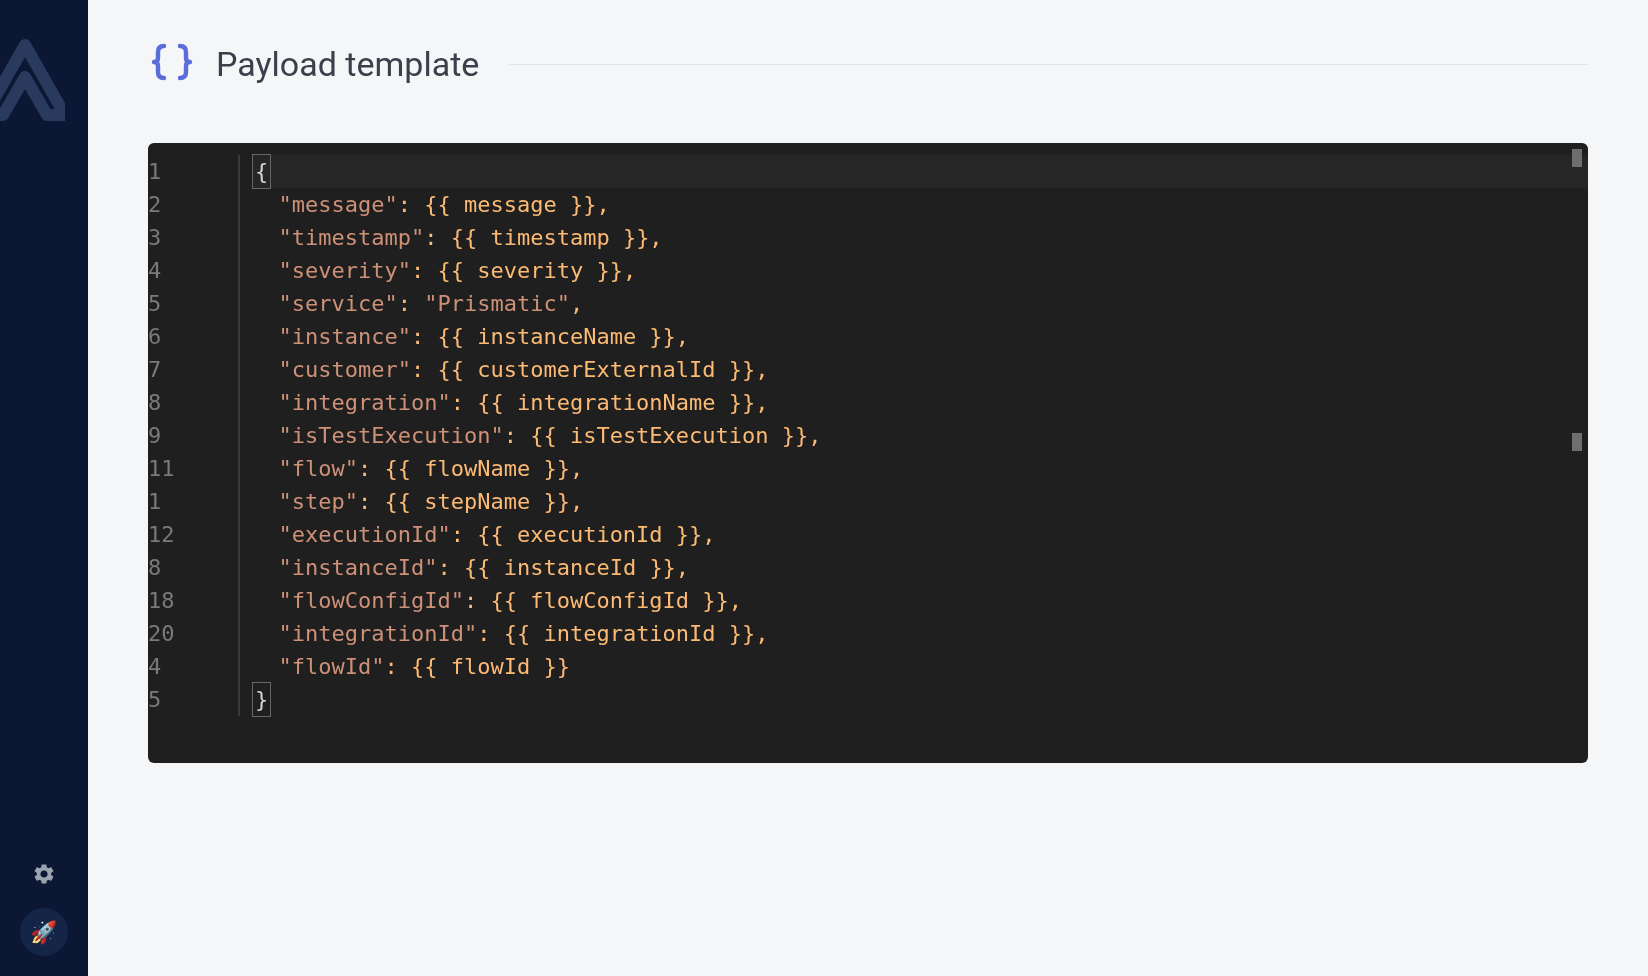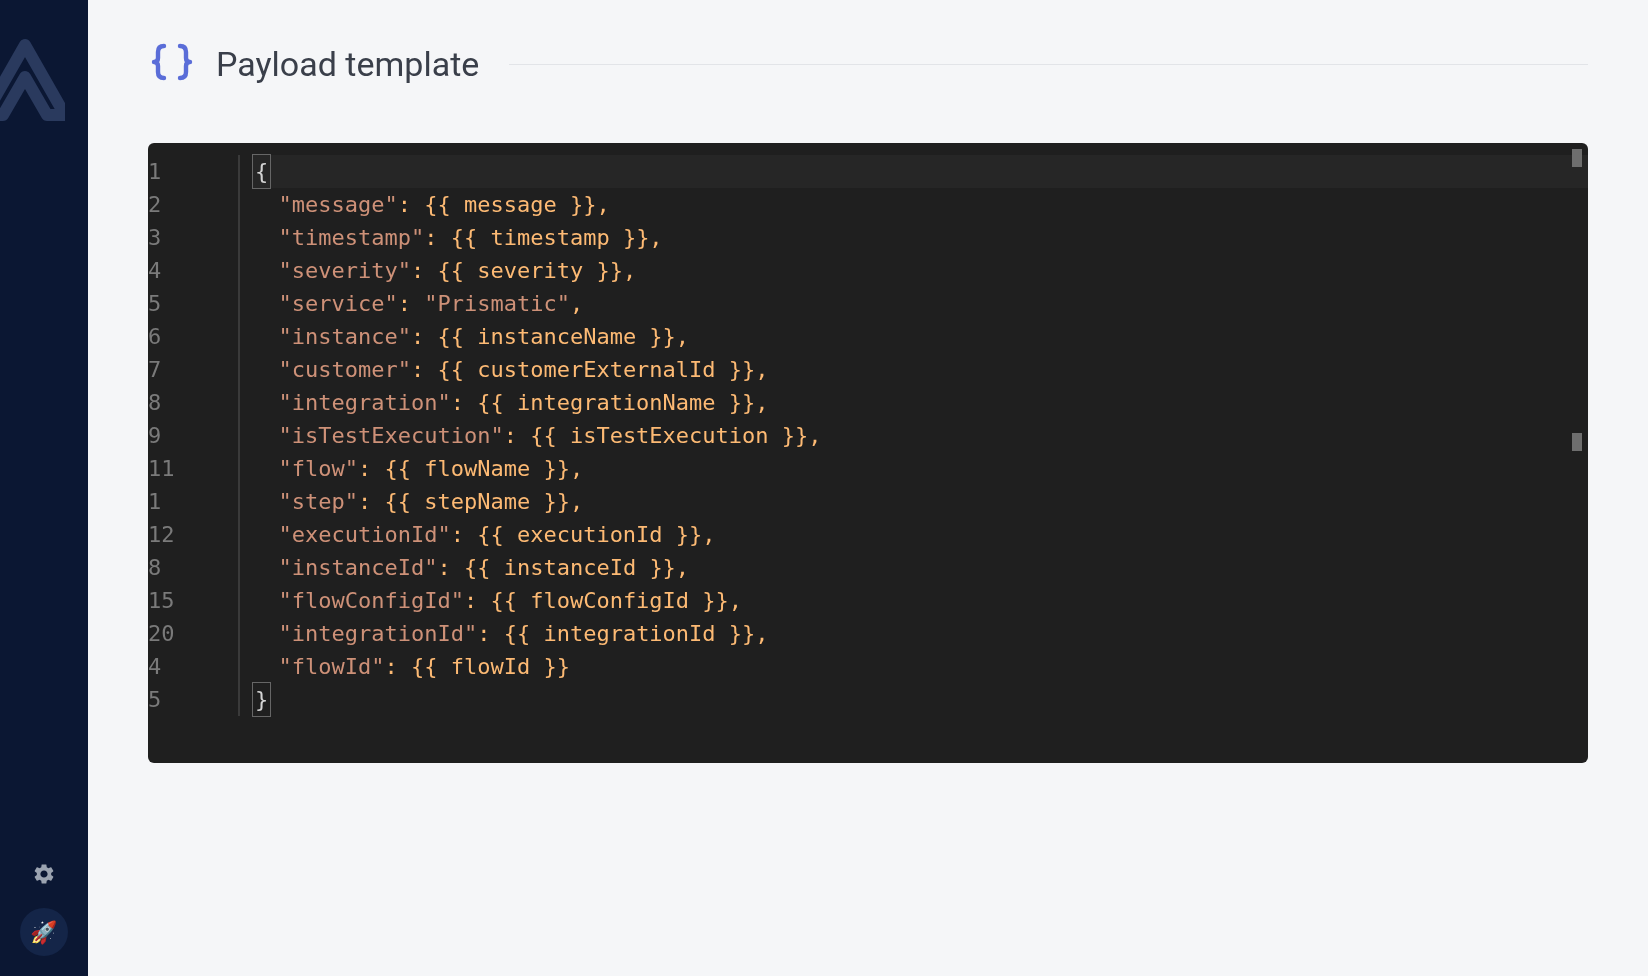--- a/index.html
+++ b/index.html
@@ -187,21 +187,21 @@
           <div class="code-line">4</div>
           <div class="code-line">5</div>
           <div class="code-line">6</div>
           <div class="code-line">7</div>
           <div class="code-line">8</div>
           <div class="code-line">9</div>
           <div class="code-line">11</div>
           <div class="code-line">1</div>
           <div class="code-line">12</div>
           <div class="code-line">8</div>
-          <div class="code-line">15</div>
+          <div class="code-line">18</div>
           <div class="code-line">20</div>
           <div class="code-line">4</div>
           <div class="code-line">5</div>
         </div>
       <div class="gutter-border"></div>
       <div class="code-lines" id="codelines"><div class="code-line active"><span class="tok-brace">{</span></div><div class="code-line"><span class="tok-punct">  </span><span class="tok-key">"message"</span><span class="tok-punct">: {{ message }},</span></div><div class="code-line"><span class="tok-punct">  </span><span class="tok-key">"timestamp"</span><span class="tok-punct">: {{ timestamp }},</span></div><div class="code-line"><span class="tok-punct">  </span><span class="tok-key">"severity"</span><span class="tok-punct">: {{ severity }},</span></div><div class="code-line"><span class="tok-punct">  </span><span class="tok-key">"service"</span><span class="tok-punct">: </span><span class="tok-string">"Prismatic"</span><span class="tok-punct">,</span></div><div class="code-line"><span class="tok-punct">  </span><span class="tok-key">"instance"</span><span class="tok-punct">: {{ instanceName }},</span></div><div class="code-line"><span class="tok-punct">  </span><span class="tok-key">"customer"</span><span class="tok-punct">: {{ customerExternalId }},</span></div><div class="code-line"><span class="tok-punct">  </span><span class="tok-key">"integration"</span><span class="tok-punct">: {{ integrationName }},</span></div><div class="code-line"><span class="tok-punct">  </span><span class="tok-key">"isTestExecution"</span><span class="tok-punct">: {{ isTestExecution }},</span></div><div class="code-line"><span class="tok-punct">  </span><span class="tok-key">"flow"</span><span class="tok-punct">: {{ flowName }},</span></div><div class="code-line"><span class="tok-punct">  </span><span class="tok-key">"step"</span><span class="tok-punct">: {{ stepName }},</span></div><div class="code-line"><span class="tok-punct">  </span><span class="tok-key">"executionId"</span><span class="tok-punct">: {{ executionId }},</span></div><div class="code-line"><span class="tok-punct">  </span><span class="tok-key">"instanceId"</span><span class="tok-punct">: {{ instanceId }},</span></div><div class="code-line"><span class="tok-punct">  </span><span class="tok-key">"flowConfigId"</span><span class="tok-punct">: {{ flowConfigId }},</span></div><div class="code-line"><span class="tok-punct">  </span><span class="tok-key">"integrationId"</span><span class="tok-punct">: {{ integrationId }},</span></div><div class="code-line"><span class="tok-punct">  </span><span class="tok-key">"flowId"</span><span class="tok-punct">: {{ flowId }}</span></div><div class="code-line"><span class="tok-brace">}</span></div></div>
     </div>
   </div>
 </div>
 

